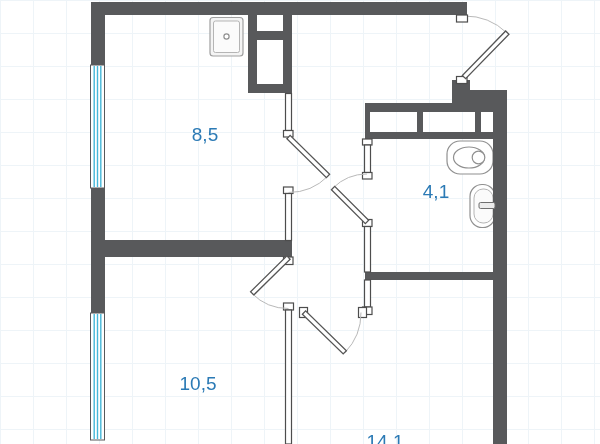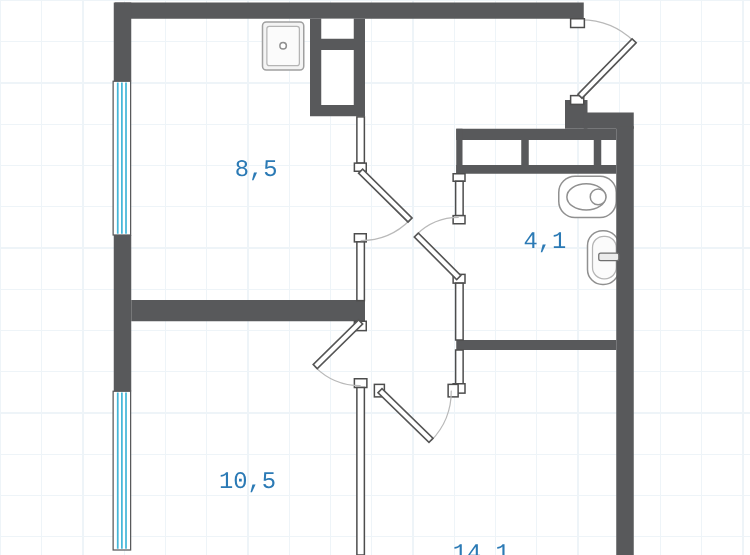--- a/index.html
+++ b/index.html
@@ -2,21 +2,21 @@
 <html><head>
 <meta charset="utf-8">
 <style>
   html,body{margin:0;padding:0;}
   .plan-wrap{
     width:600px;height:444px;position:relative;overflow:hidden;
     background-color:#ffffff;
     background-image:
       repeating-linear-gradient(to right,  #eef4f8 0 1px, transparent 1px 33px),
       repeating-linear-gradient(to bottom, #eef4f8 0 1px, transparent 1px 33px);
-    font-family:Liberation Mono, monospace;
+    font-family:Liberation Sans, sans-serif;
   }
   svg{display:block;}
   .wall{fill:#58595b;stroke:none;}
   .cell{fill:#ffffff;stroke:none;}
   .part{fill:#ffffff;stroke:#4d4d4d;stroke-width:1.2;}
   .jamb{fill:#ffffff;stroke:#4d4d4d;stroke-width:1.2;}
   .leaf{fill:#ffffff;stroke:#555555;stroke-width:1.3;}
   .arc{fill:none;stroke:#b9b9b9;stroke-width:1;}
   .winframe{fill:#ffffff;stroke:#58595b;stroke-width:1;}
   .winglass{stroke:#45b7d9;stroke-width:1.4;}

